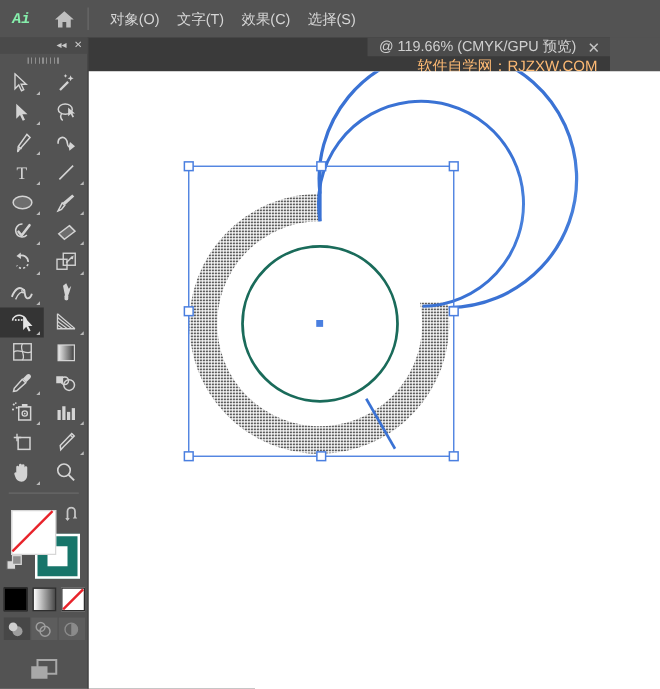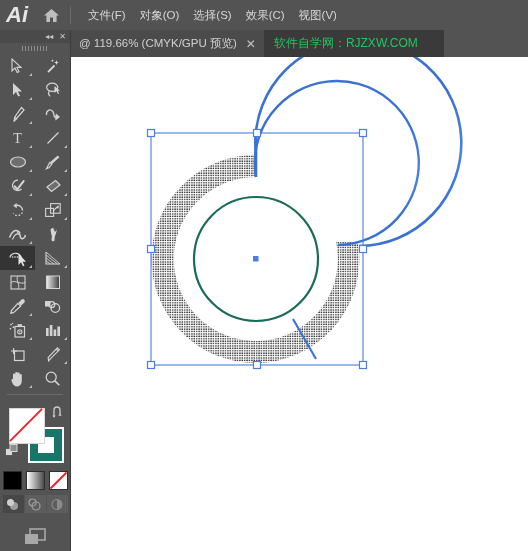--- a/index.html
+++ b/index.html
@@ -11,49 +11,49 @@
   }
   #app{position:relative;width:528px;height:551px;}
 
   
   .menubar{
     position:absolute;left:0;top:0;width:528px;height:30px;
     background:#535353;display:flex;align-items:center;
   }
   .ai-logo{
     width:34px;height:30px;display:flex;align-items:center;justify-content:center;
-    color:#e5e5e5;font-size:22px;font-weight:bold;font-style:italic;
-    font-family:Liberation Sans, sans-serif;letter-spacing:0px;
+    color:#86efac;font-size:12px;font-weight:bold;font-style:italic;
+    font-family:Liberation Mono, monospace;letter-spacing:0px;
   }
   .home-btn{
     width:34px;height:30px;display:flex;align-items:center;justify-content:center;
   }
   .menu-sep{width:1px;height:18px;background:#6a6a6a;margin:0 4px 0 2px;}
   .menu-items{display:flex;align-items:center;margin-left:6px;}
   .menu-item{
     color:#d6d6d6;font-size:11.5px;padding:4px 7px;white-space:nowrap;cursor:default;
   }
 
   
   .tabbar{
-    position:absolute;left:0;top:30px;width:444px;height:27px;
-    background:#3a3a3a;display:flex;align-items:center;
+    position:absolute;left:0;top:30px;width:488px;height:27px;
+    background:#3a3a3a;display:flex;align-items:flex-end;flex-direction:column;
   }
   .tab-spacer{width:70px;}
   .tab{
     background:#4b4b4b;display:flex;align-items:center;padding:0 6px 0 9px;
     height:27px;box-sizing:border-box;cursor:default;
   }
   .tab-label{color:#d0d0d0;font-size:11.5px;white-space:nowrap;}
   .tab-close{
     color:#c4c4c4;font-size:12px;margin-left:9px;margin-right:2px;
     line-height:1;cursor:pointer;font-weight:bold;
   }
   .tab-note{
-    color:#22c55e;font-size:12px;display:flex;align-items:center;
+    color:#fdba74;font-size:12px;display:flex;align-items:center;
     padding:0 10px;white-space:nowrap;
   }
 
   
   .toolbox{
     position:absolute;left:0;top:30px;width:70px;height:521px;
     background:#535353;border-right:1px solid #3d3d3d;
     display:flex;flex-direction:column;
   }
   .tb-header{
@@ -149,25 +149,24 @@
 
   <div class="menubar">
     <div class="ai-logo">Ai</div>
     <div class="home-btn">
       <svg width="17" height="15" viewBox="0 0 17 15" aria-hidden="true">
         <path d="M8.5 1 L16 7.6 L13.6 7.6 L13.6 14 L10 14 L10 9.6 L7 9.6 L7 14 L3.4 14 L3.4 7.6 L1 7.6 Z" fill="#bfbfbf"></path>
       </svg>
     </div>
     <div class="menu-sep"></div>
     <div class="menu-items">
-      <div class="menu-item">文件(F)</div>
       <div class="menu-item">对象(O)</div>
+      <div class="menu-item">文字(T)</div>
+      <div class="menu-item">效果(C)</div>
       <div class="menu-item">选择(S)</div>
-      <div class="menu-item">效果(C)</div>
-      <div class="menu-item">视图(V)</div>
     </div>
   </div>
 
   <div class="tabbar">
     <div class="tab-spacer"></div>
     <div class="tab">
       <span class="tab-label">@ 119.66% (CMYK/GPU 预览)</span>
       <span class="tab-close">✕</span>
     </div>
     <div class="tab-note">软件自学网：RJZXW.COM</div>

